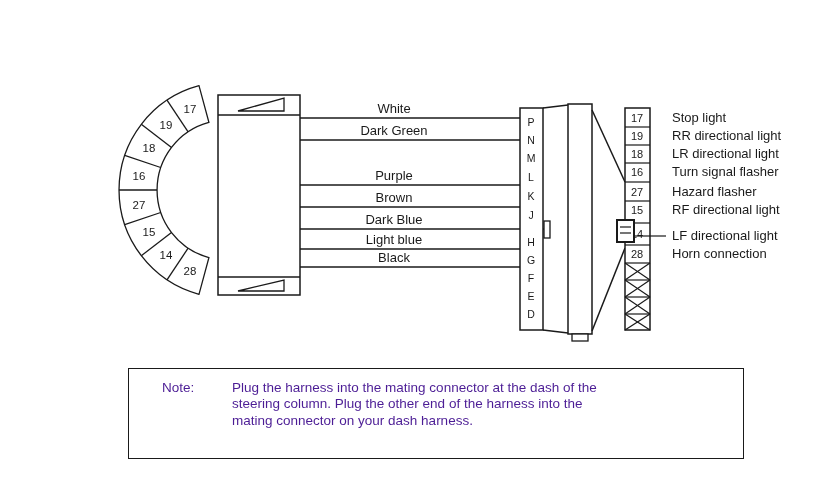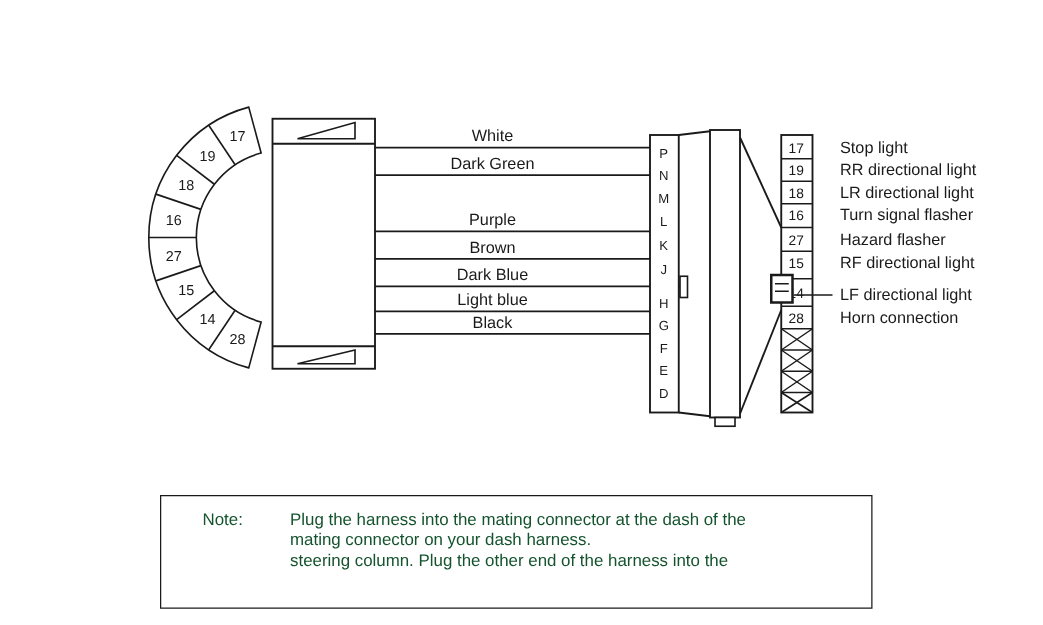--- a/index.html
+++ b/index.html
@@ -16,26 +16,26 @@
     overflow: hidden;
     padding-left: 32px;
   }
   svg text {
     font-family: "Liberation Sans", sans-serif;
     fill: #1a1a1a;
   }
   .note-box {
     position: absolute;
     left: 128px;
-    top: 396px;
-    width: 570px;
+    top: 368px;
+    width: 616px;
     height: 91px;
     border: 1.5px solid #1a1a1a;
     box-sizing: border-box;
-    color: #14532d;
+    color: #4c1d95;
   }
   .note-label {
     position: absolute;
     left: 33px;
     top: 11px;
     font-size: 13.5px;
   }
   .note-text {
     position: absolute;
     left: 103px;
@@ -177,18 +177,18 @@
       <text x="640" y="240">LF directional light</text>
       <text x="640" y="258">Horn connection</text>
     </g>
   </svg>
 
   
   <div class="note-box">
     <span class="note-label">Note:</span>
     <div class="note-text">
       <div>Plug the harness into the mating connector at the dash of the</div>
+      <div>steering column. Plug the other end of the harness into the</div>
       <div>mating connector on your dash harness.</div>
-      <div>steering column. Plug the other end of the harness into the</div>
     </div>
   </div>
 
 </div>
 
 </body></html>

